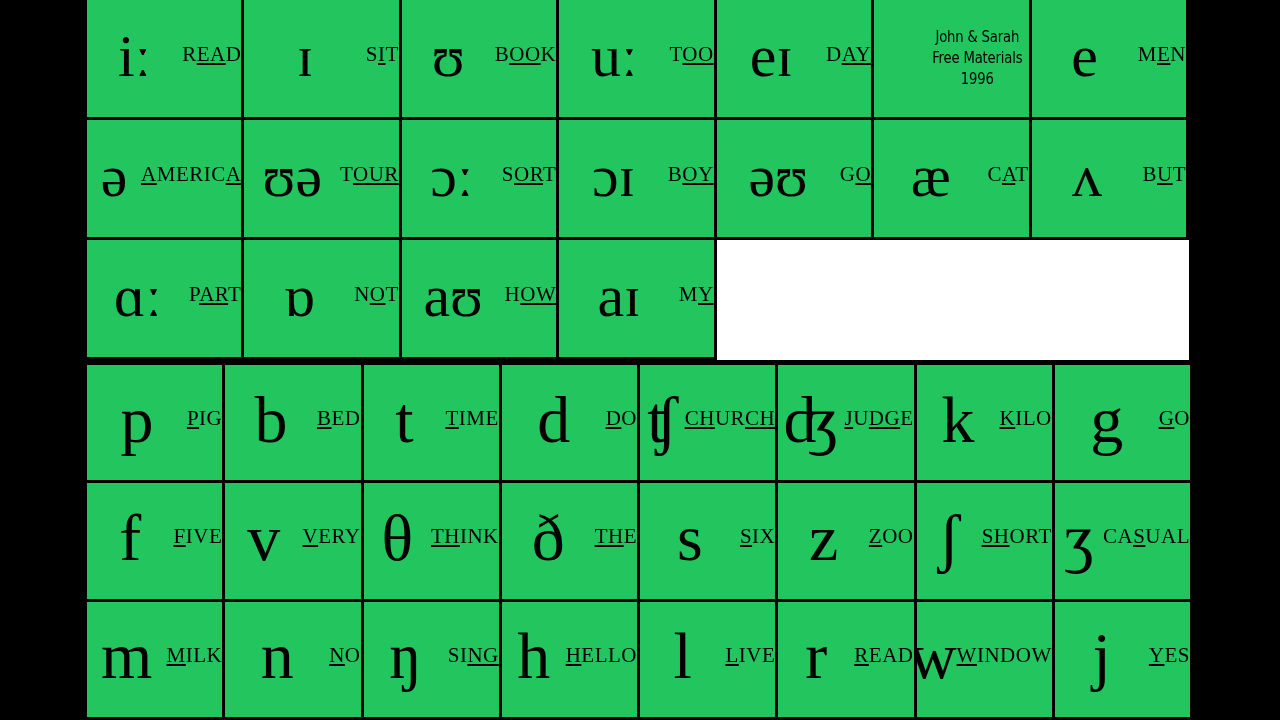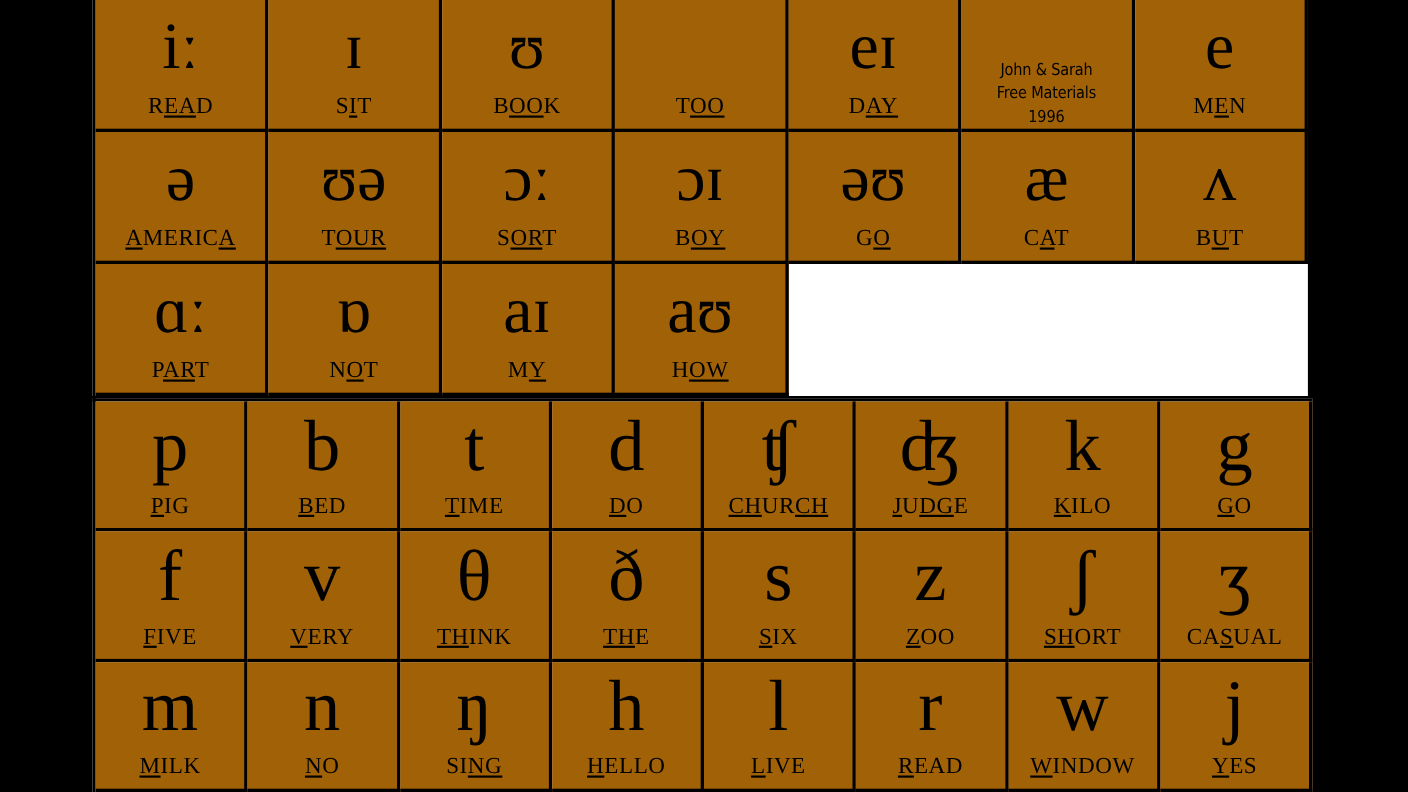--- a/index.html
+++ b/index.html
@@ -45,23 +45,23 @@
     height: 358px;
     grid-template-columns: repeat(8, 1fr);
     grid-template-rows: repeat(3, 1fr);
   }
 
   .cell {
     position: relative;
     box-sizing: border-box;
     border-right: 3px solid #000;
     border-bottom: 3px solid #000;
-    background: #a16207;
+    background: #22c55e;
     display: flex;
-    flex-direction: column;
+    flex-direction: row;
     align-items: center;
     justify-content: flex-end;
     padding-bottom: 6px;
     overflow: hidden;
   }
 
   .symbol {
     font-family: "Liberation Serif", "DejaVu Serif", serif;
     font-size: 60px;
     line-height: 1.0;
@@ -118,20 +118,21 @@
       </div>
       <div class="cell">
         <div class="symbol">ɪ</div>
         <div class="word"><span>S</span><u>I</u><span>T</span></div>
       </div>
       <div class="cell">
         <div class="symbol">ʊ</div>
         <div class="word"><span>B</span><u>OO</u><span>K</span></div>
       </div>
       <div class="cell">
+        <div class="symbol">uː</div>
         <div class="word"><span>T</span><u>OO</u></div>
       </div>
       <div class="cell">
         <div class="symbol">eɪ</div>
         <div class="word"><span>D</span><u>AY</u></div>
       </div>
       <div class="cell credit">
         <div class="credit-lines">
           <div>John &amp; Sarah</div>
           <div>Free Materials</div>
@@ -172,27 +173,27 @@
       </div>
       <div class="cell">
         <div class="symbol">ɑː</div>
         <div class="word"><span>P</span><u>AR</u><span>T</span></div>
       </div>
       <div class="cell">
         <div class="symbol">ɒ</div>
         <div class="word"><span>N</span><u>O</u><span>T</span></div>
       </div>
       <div class="cell">
+        <div class="symbol">aʊ</div>
+        <div class="word"><span>H</span><u>OW</u></div>
+      </div>
+      <div class="cell">
         <div class="symbol">aɪ</div>
         <div class="word"><span>M</span><u>Y</u></div>
       </div>
-      <div class="cell">
-        <div class="symbol">aʊ</div>
-        <div class="word"><span>H</span><u>OW</u></div>
-      </div>
     </div>
 
   <div class="grid" id="consonant-grid">
       <div class="cell">
         <div class="symbol">p</div>
         <div class="word"><u>P</u><span>IG</span></div>
       </div>
       <div class="cell">
         <div class="symbol">b</div>
         <div class="word"><u>B</u><span>ED</span></div>

